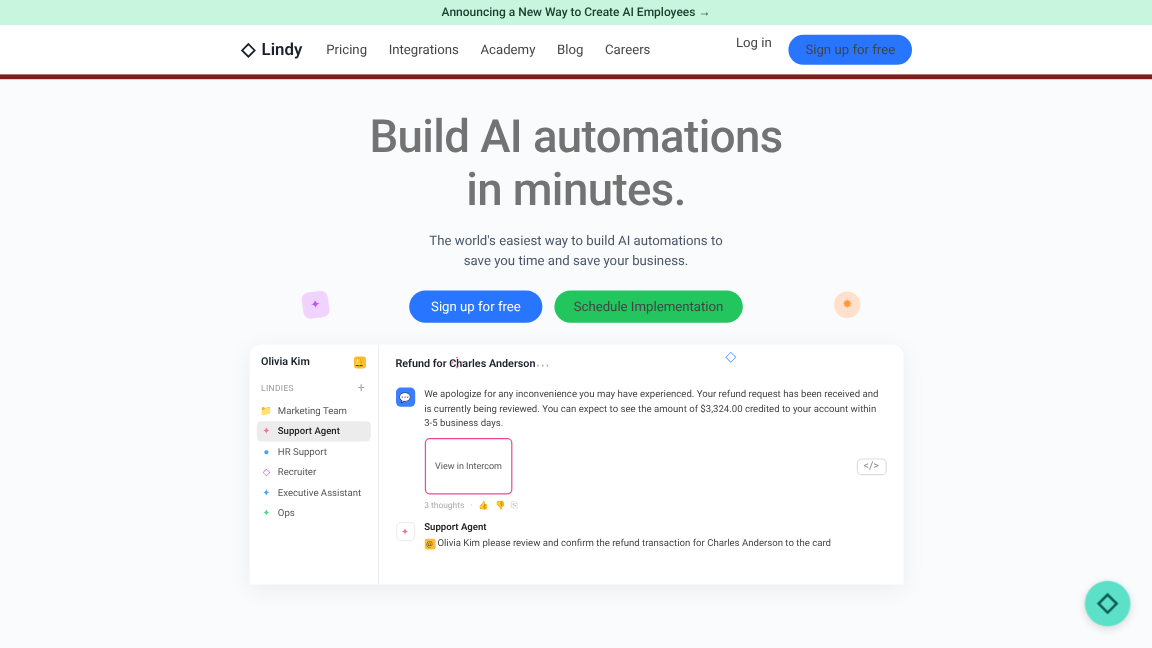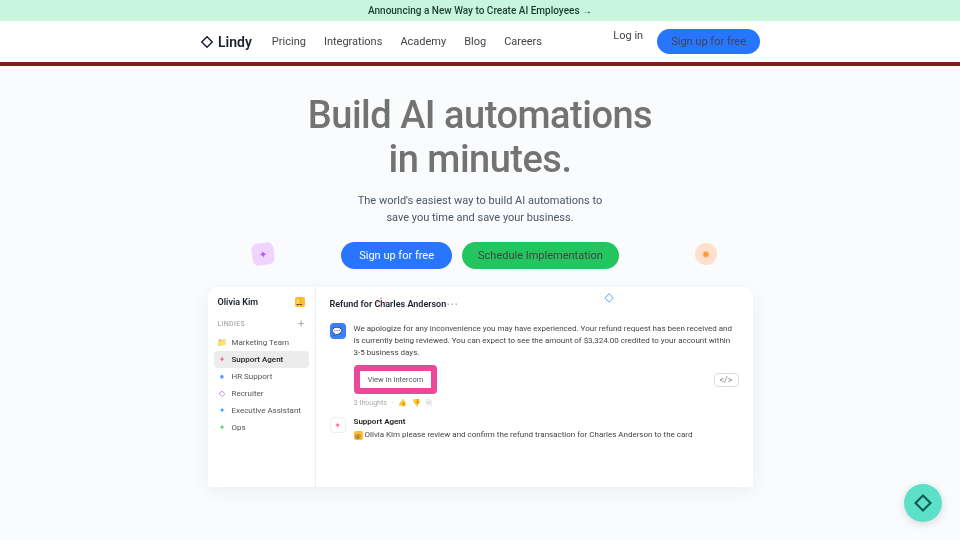--- a/index.html
+++ b/index.html
@@ -40,21 +40,21 @@
 .main-title{font-size:9px;font-weight:600}
 .dots{color:#aaa;font-size:12px;cursor:pointer;letter-spacing:1px}
 .msg{display:flex;gap:8px;margin-bottom:10px}
 .msg-icon{width:16px;height:16px;border-radius:4px;flex-shrink:0;display:flex;align-items:center;justify-content:center;font-size:8px;color:#fff}
 .msg-body{flex:1}
 .msg-head{font-size:8px;margin-bottom:3px}
 .msg-from{font-weight:600;color:#222}
 .msg-sub{color:#888;margin-left:4px}
 .msg-text{font-size:8px;color:#444;line-height:1.5}
 .msg-actions{display:flex;align-items:center;gap:6px;margin-top:6px;justify-content:space-between}
-.msg-btn{font-size:7.5px;padding:4px 8px;border:6px solid #ec4899;border-radius:4px;background:#fff;cursor:pointer;color:#555}
+.msg-btn{font-size:7.5px;padding:18px 8px;border:1px solid #ec4899;border-radius:4px;background:#fff;cursor:pointer;color:#555}
 .msg-meta{display:flex;gap:5px;font-size:7px;color:#aaa;margin-top:5px;align-items:center}
 .code-badge{font-size:9px;color:#888;border:1px solid #ddd;border-radius:4px;padding:1px 5px}
 .fab{position:fixed;bottom:18px;right:18px;width:38px;height:38px;background:#5de0c8;border-radius:50%;display:flex;align-items:center;justify-content:center;cursor:pointer;box-shadow:0 2px 8px rgba(0,0,0,0.15)}
 .mention{width:9px;height:9px;background:#ffba3a;border-radius:2px;display:inline-flex;align-items:center;justify-content:center;font-size:6px;vertical-align:middle;margin-right:2px}
 </style>
 </head>
 <body>
 
 <div class="banner">
   <a>Announcing a New Way to Create AI Employees  →</a>

